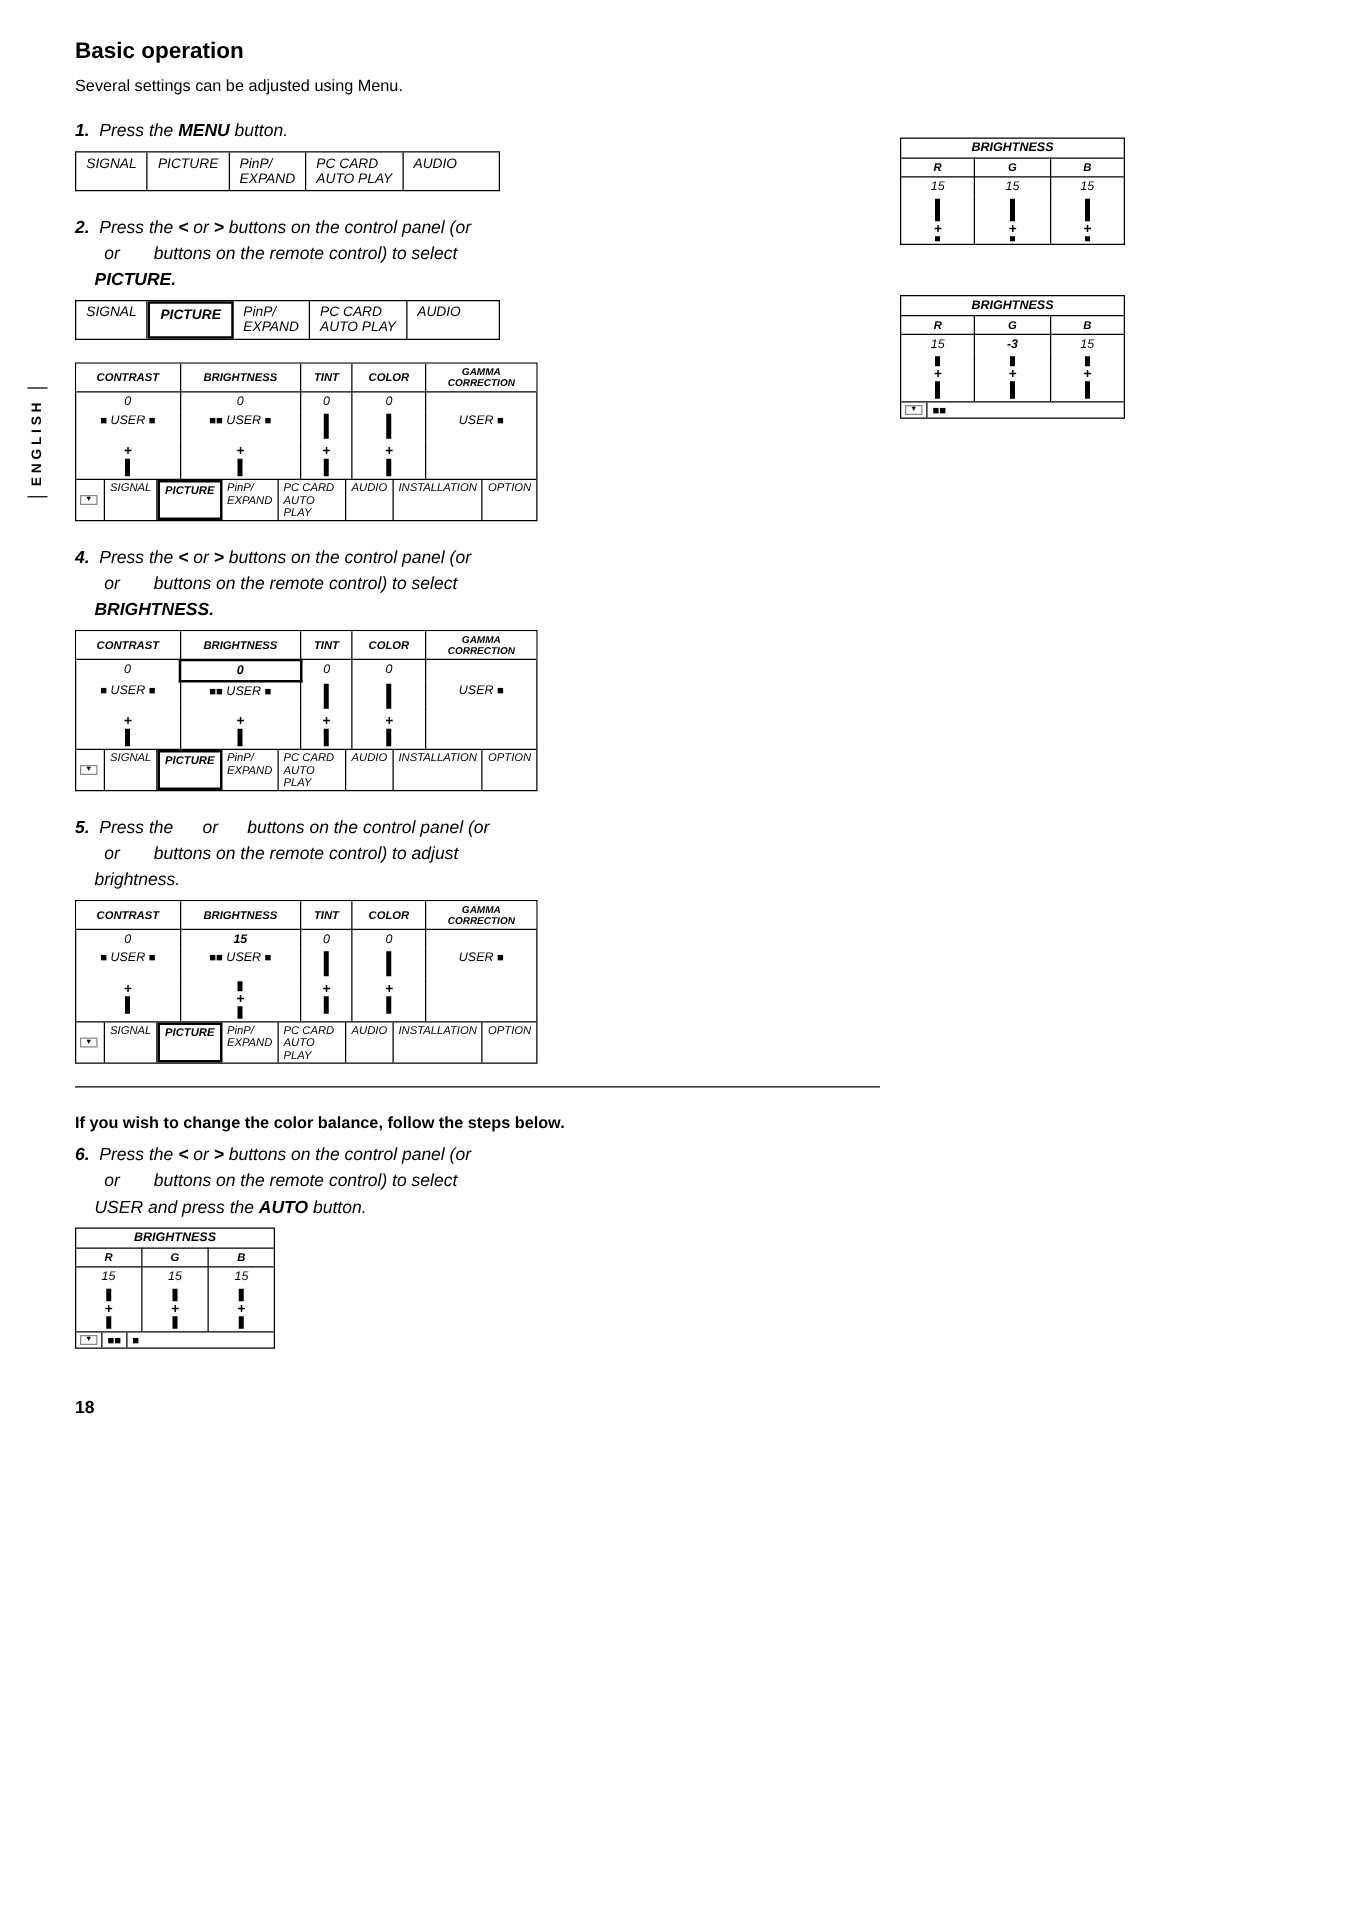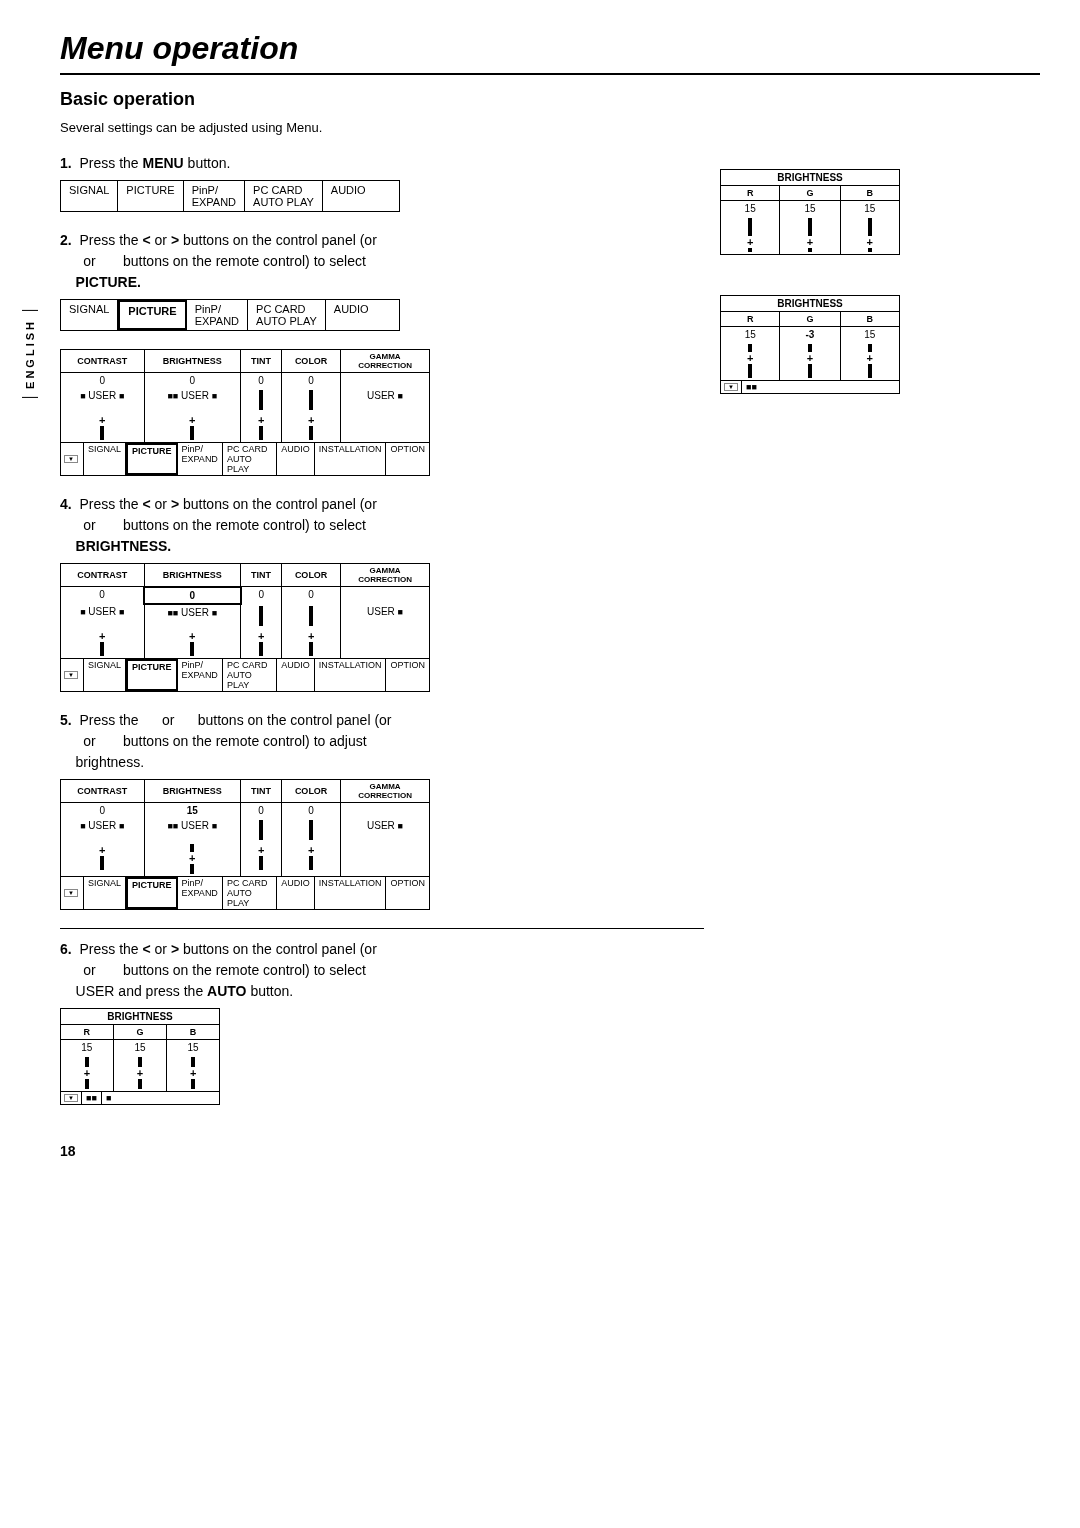--- a/index.html
+++ b/index.html
@@ -28,20 +28,21 @@
     .section-subtitle {
       font-size: 13px;
       margin-bottom: 18px;
     }
     .example-title {
       font-size: 14px;
       margin-bottom: 14px;
     }
     .step {
       margin-bottom: 18px;
+      font-style: italic;
     }
     .step-text {
       font-size: 14px;
       margin-bottom: 6px;
       line-height: 1.5;
     }
     .step-text b { font-weight: bold; }
 
     
     .menu-bar {
@@ -146,21 +147,20 @@
       font-weight: bold;
     }
   </style>
 </head>
 <body>
 
 <div class="wrapper">
 
   <div style="position:absolute; left:-18px; top:280px; writing-mode:vertical-rl; transform:rotate(180deg); font-size:11px; font-weight:bold; letter-spacing:3px; border-top:1.5px solid #000; border-bottom:1.5px solid #000; padding:8px 2px;">ENGLISH</div>
 
-  <h1>Menu operation</h1>
 
   <div class="section-title">Basic operation</div>
   <div class="section-subtitle">Several settings can be adjusted using Menu.</div>
 
 
   <div class="inner-layout">
 
     <div class="left-col">
 
       <div class="step">
@@ -416,20 +416,21 @@
             <div style="padding:1px 4px;border-right:1px solid #000;font-size:9px;">PinP/<br>EXPAND</div>
             <div style="padding:1px 4px;border-right:1px solid #000;font-size:9px;">PC CARD<br>AUTO PLAY</div>
             <div style="padding:1px 4px;border-right:1px solid #000;font-size:9px;">AUDIO</div>
             <div style="padding:1px 4px;border-right:1px solid #000;font-size:9px;">INSTALLATION</div>
             <div style="padding:1px 4px;font-size:9px;">OPTION</div>
           </div>
         </div>
       </div>
 
       <div style="border-top:1px solid #000;padding-top:10px;margin-top:6px;">
+        <div class="subsection-title">If you wish to change the color balance, follow the steps below.</div>
         <div class="step">
           <div class="step-text">
             <b>6.</b>&nbsp; Press the <b>&lt;</b> or <b>&gt;</b> buttons on the control panel (or<br>
             &nbsp;&nbsp;&nbsp;&nbsp;&nbsp;&nbsp;or &nbsp;&nbsp;&nbsp;&nbsp;&nbsp; buttons on the remote control) to select<br>
             &nbsp;&nbsp;&nbsp;&nbsp;USER and press the <b>AUTO</b> button.
           </div>
 
           <div class="brightness-table">
             <table>
               <tbody>

